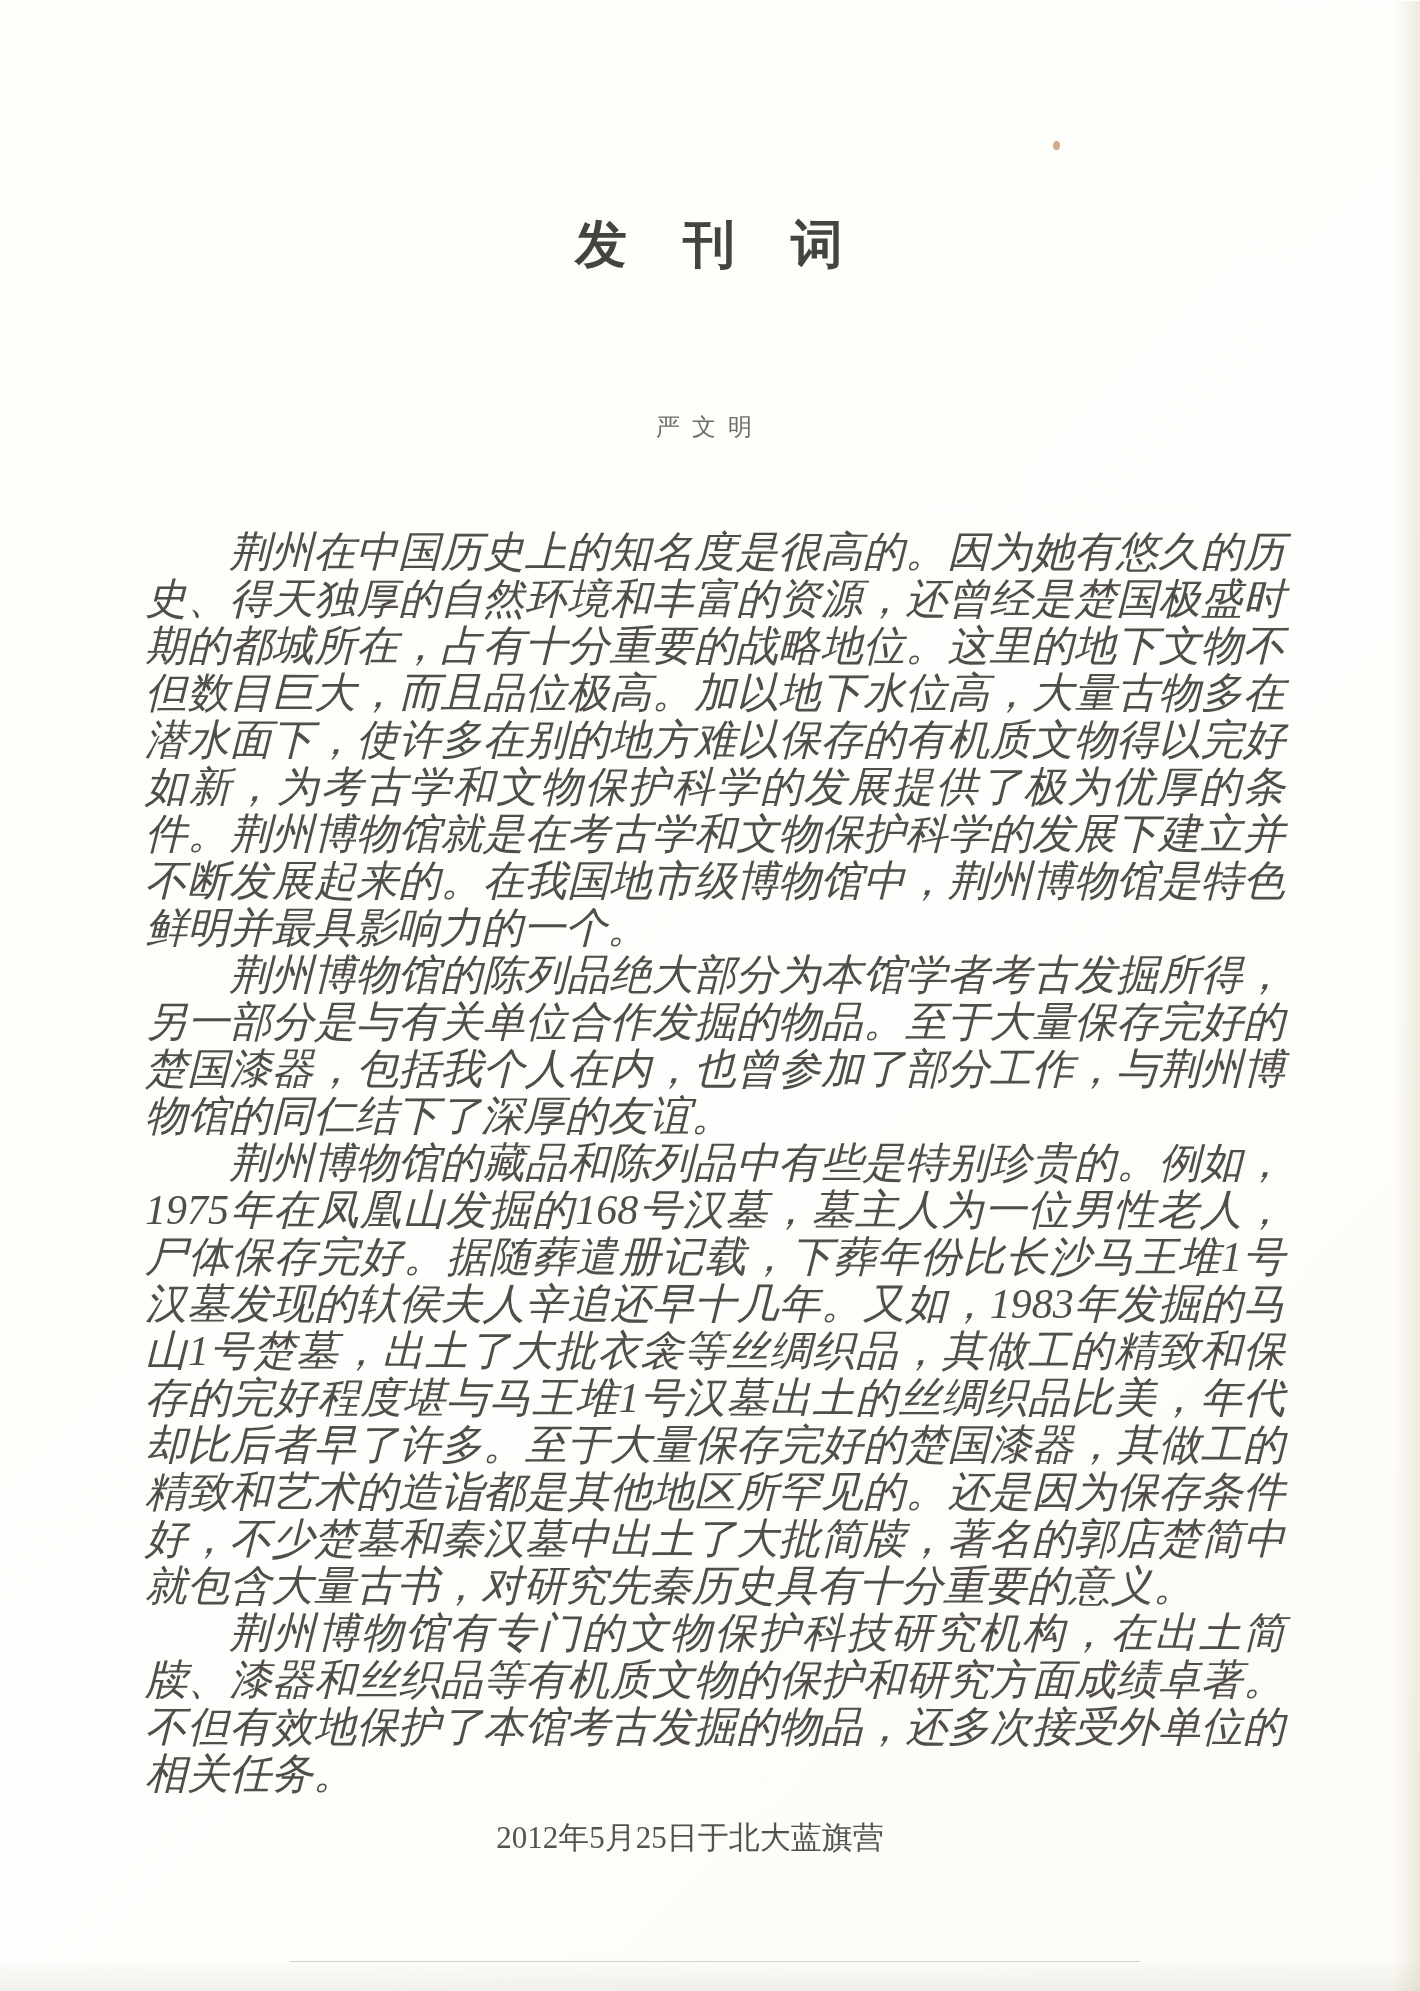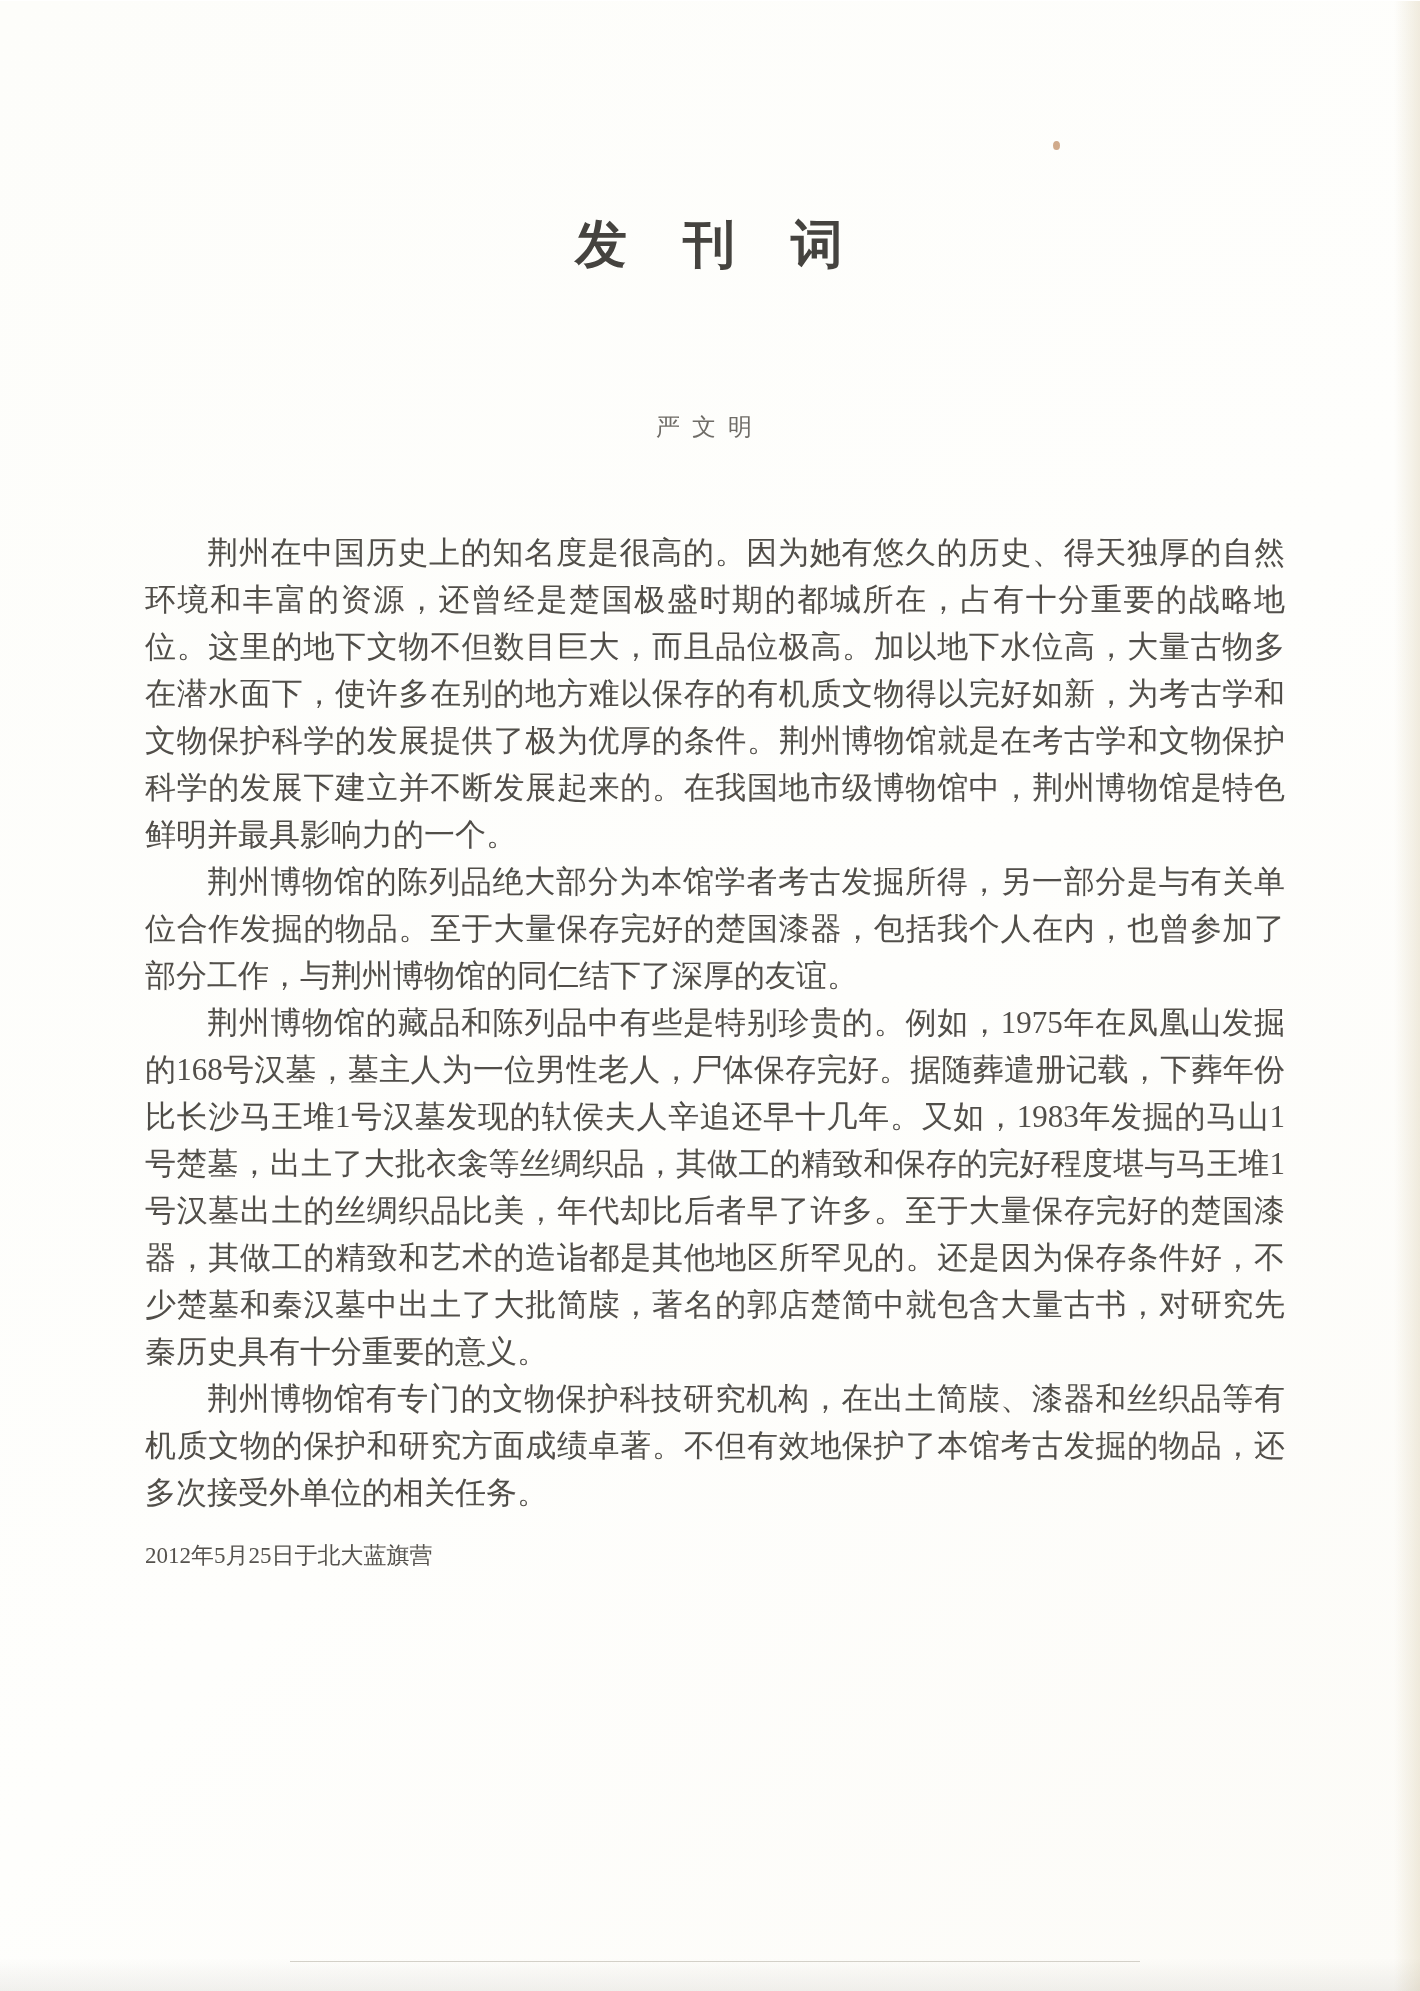--- a/index.html
+++ b/index.html
@@ -32,36 +32,37 @@
     font-size: 24px;
     line-height: 40px;
     font-weight: normal;
     color: #6f6c67;
     letter-spacing: 12px;
   }
   .body-text {
     margin: 82px auto 0 145px;
     width: 1140px;
     color: #514e49;
-    font-size: 31px;
+    font-size: 42px;
     line-height: 47px;
     text-align: justify;
+    font-style: italic;
   }
   .body-text p {
     margin: 0;
     text-indent: 2em;
   }
   .dateline {
     width: 1140px;
     margin: 16px auto 0 145px;
     padding-right: 50px;
     box-sizing: border-box;
-    text-align: left;
+    text-align: center;
     color: #55524d;
-    font-size: 23px;
+    font-size: 31px;
     line-height: 47px;
   }
   .scan-speck {
     position: absolute;
     left: 1053px;
     top: 140px;
     width: 7px;
     height: 9px;
     border-radius: 50%;
     background: #c08e66;

